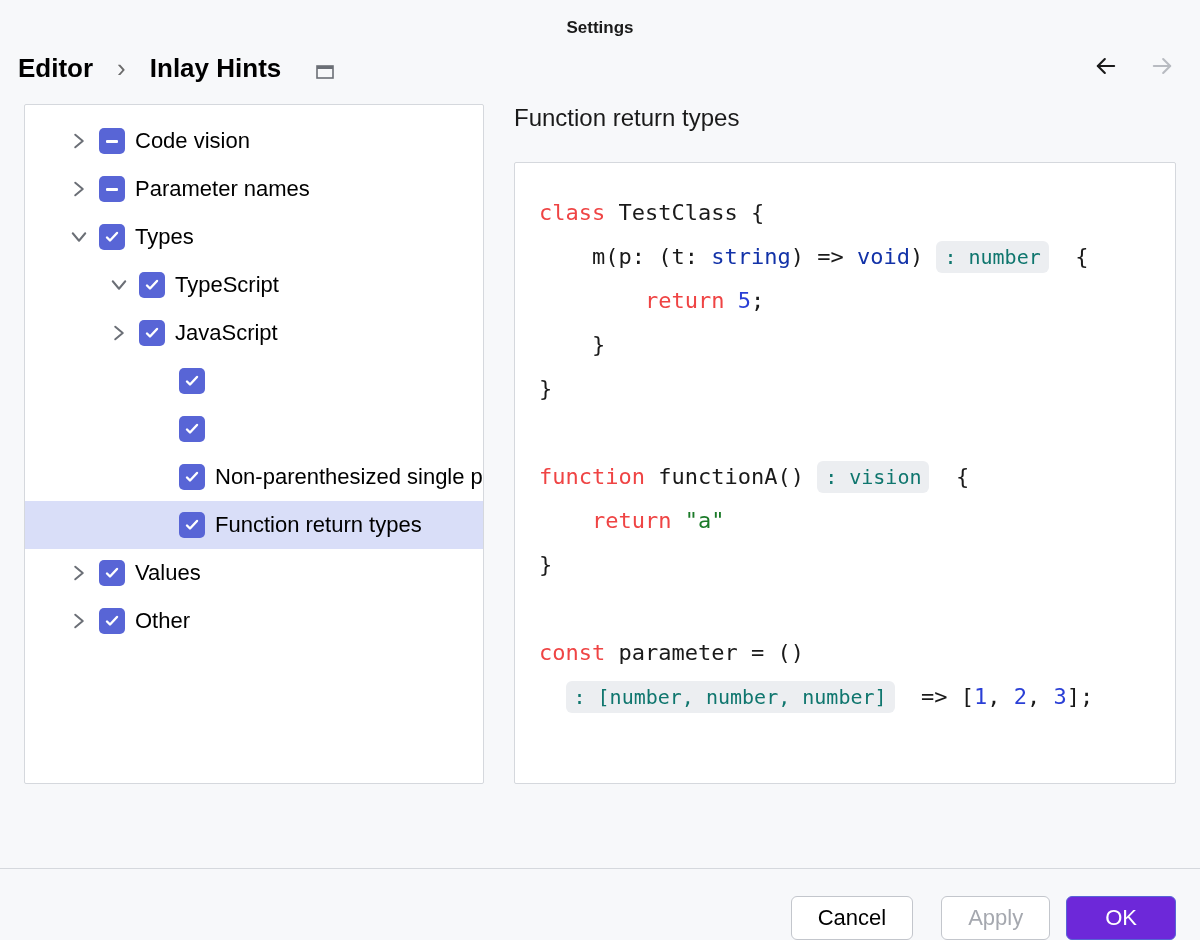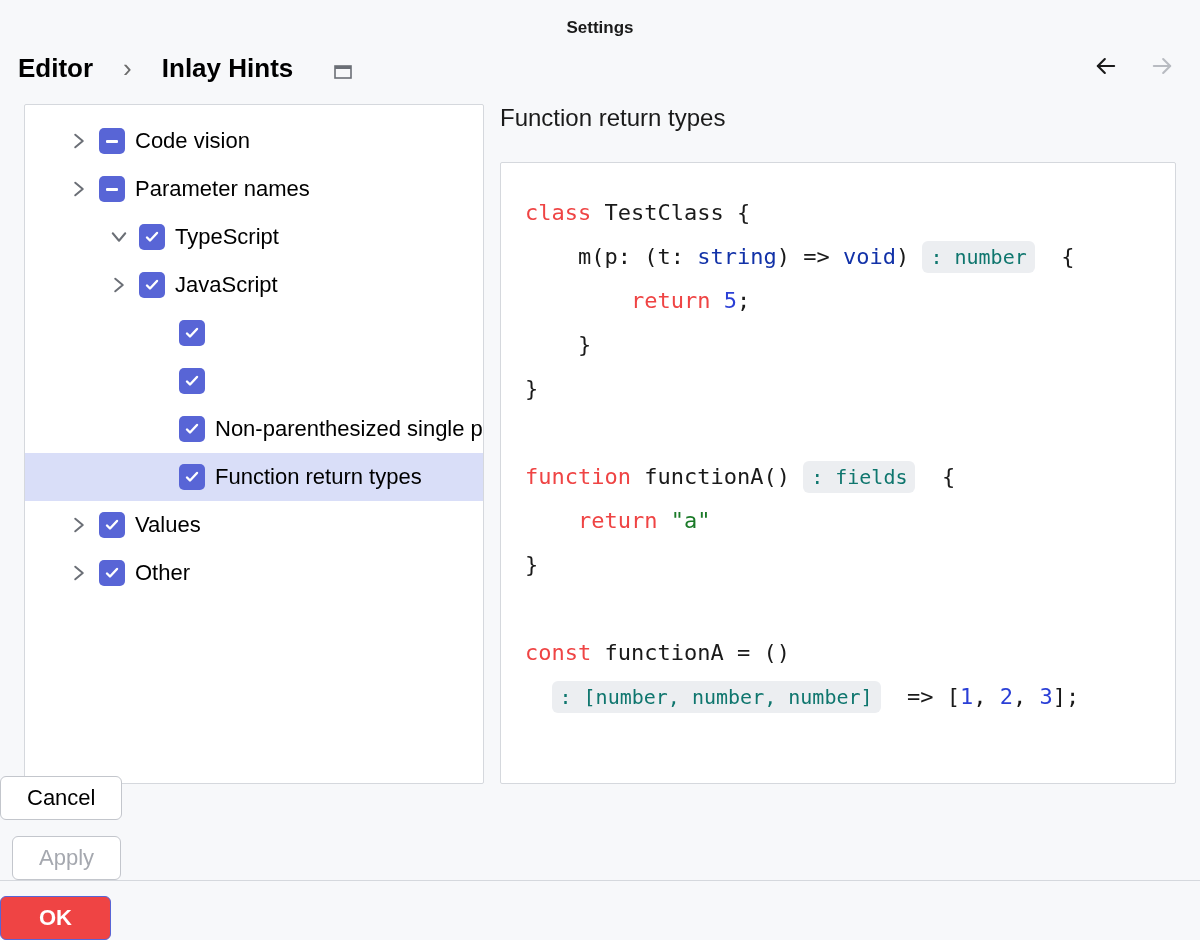--- a/index.html
+++ b/index.html
@@ -22,35 +22,35 @@
 
     .breadcrumb-row {
       display: flex;
       align-items: center;
       justify-content: space-between;
       padding: 0 24px 20px 18px;
     }
     .breadcrumb {
       display: flex;
       align-items: center;
-      gap: 30px;
+      gap: 24px;
       font-size: 26px;
       font-weight: 700;
     }
     .breadcrumb .sep { color: #6b6b6b; font-weight: 400; }
     .window-icon {
       width: 20px; height: 20px; display: inline-block;
       margin-left: 10px;
     }
     .nav-arrows { display: flex; gap: 28px; }
     .nav-arrows svg { width: 28px; height: 28px; }
 
     .main {
       display: flex;
-      gap: 16px;
+      gap: 30px;
       padding: 0 24px;
       height: 680px;
     }
 
     .tree-panel {
       width: 460px;
       border: 1px solid #d5d8dd;
       background: #fff;
       border-radius: 2px;
       padding: 12px 0;
@@ -112,41 +112,39 @@
       font-size: 20px;
       display: inline-block;
       line-height: 1.4;
     }
 
     .footer {
       position: absolute;
       bottom: 0; left: 0; right: 0;
       border-top: 1px solid #d5d8dd;
       background: #f7f8fa;
-      height: 60px;
+      height: 72px;
       display: flex;
       justify-content: flex-end;
-      align-items: flex-start;
+      align-items: flex-end;
       gap: 16px;
       padding-right: 24px;
-      flex-direction: column;
     }
     .btn {
       font-size: 22px;
       padding: 8px 26px;
       border-radius: 6px;
       border: 1px solid #c3c6cc;
       background: #fff;
       cursor: pointer;
     }
     .btn.disabled { color: #a5a8af; margin-left: 12px; }
     .btn.primary {
-      background: #ef4444; border-color: #5865d6; color: #fff;
+      background: #6d28d9; border-color: #5865d6; color: #fff;
       padding: 8px 38px;
-      font-weight: bold;
     }
   </style>
 </head>
 <body>
 
 <div class="title">Settings</div>
 
 <div class="breadcrumb-row">
   <div class="breadcrumb">
     <span>Editor</span>
@@ -192,20 +190,33 @@
         <span class="tree-chevron">
     <svg viewBox="0 0 16 16" style="transform:rotate(0deg)">
             <path d="M5 3l6 5-6 5" fill="none" stroke="#6b6f76" stroke-width="1.6" stroke-linecap="round" stroke-linejoin="round"></path>
           </svg>
   </span>
         <span class="checkbox indeterminate">
           <span class="dash"></span>
         </span>
         <span>Parameter names</span>
       </div>
+      <div class="tree-item" style="--indent: 44px;">
+        <span class="tree-chevron">
+    <svg viewBox="0 0 16 16" style="transform:rotate(90deg)">
+            <path d="M5 3l6 5-6 5" fill="none" stroke="#6b6f76" stroke-width="1.6" stroke-linecap="round" stroke-linejoin="round"></path>
+          </svg>
+  </span>
+        <span class="checkbox">
+    <svg class="check" viewBox="0 0 16 16">
+            <path d="M3 8.5l3 3L13 4" fill="none" stroke="#fff" stroke-width="2.4" stroke-linecap="round" stroke-linejoin="round"></path>
+          </svg>
+  </span>
+        <span>Types</span>
+      </div>
       <div class="tree-item" style="--indent: 84px;">
         <span class="tree-chevron">
     <svg viewBox="0 0 16 16" style="transform:rotate(90deg)">
             <path d="M5 3l6 5-6 5" fill="none" stroke="#6b6f76" stroke-width="1.6" stroke-linecap="round" stroke-linejoin="round"></path>
           </svg>
   </span>
         <span class="checkbox">
     <svg class="check" viewBox="0 0 16 16">
             <path d="M3 8.5l3 3L13 4" fill="none" stroke="#fff" stroke-width="2.4" stroke-linecap="round" stroke-linejoin="round"></path>
           </svg>
@@ -288,25 +299,25 @@
     </div>
 
   <div class="preview-panel">
     <div class="preview-title">Function return types</div>
     <div class="code-box"><span class="kw">class</span><span> TestClass {</span>
 <span>    m(p: (t: </span><span class="ty">string</span><span>) =&gt; </span><span class="ty">void</span><span>) </span><span class="hint">: number</span><span>  {</span>
 <span>        </span><span class="kw">return</span><span> </span><span class="num">5</span><span>;</span>
 <span>    }</span>
 <span>}</span>
 
-<span class="kw">function</span><span> functionA() </span><span class="hint">: fields</span><span>  {</span>
+<span class="kw">function</span><span> functionA() </span><span class="hint">: vision</span><span>  {</span>
 <span>    </span><span class="kw">return</span><span> </span><span class="str">"a"</span>
 <span>}</span>
 
-<span class="kw">const</span><span> functionA = ()</span>
+<span class="kw">const</span><span> parameter = ()</span>
   <span class="hint">: [number, number, number]</span><span>  =&gt; [</span><span class="num">1</span><span>, </span><span class="num">2</span><span>, </span><span class="num">3</span><span>];</span></div>
   </div>
 </div>
 
 <div class="footer">
   <button class="btn">Cancel</button>
   <button class="btn disabled">Apply</button>
   <button class="btn primary">OK</button>
 </div>
 

